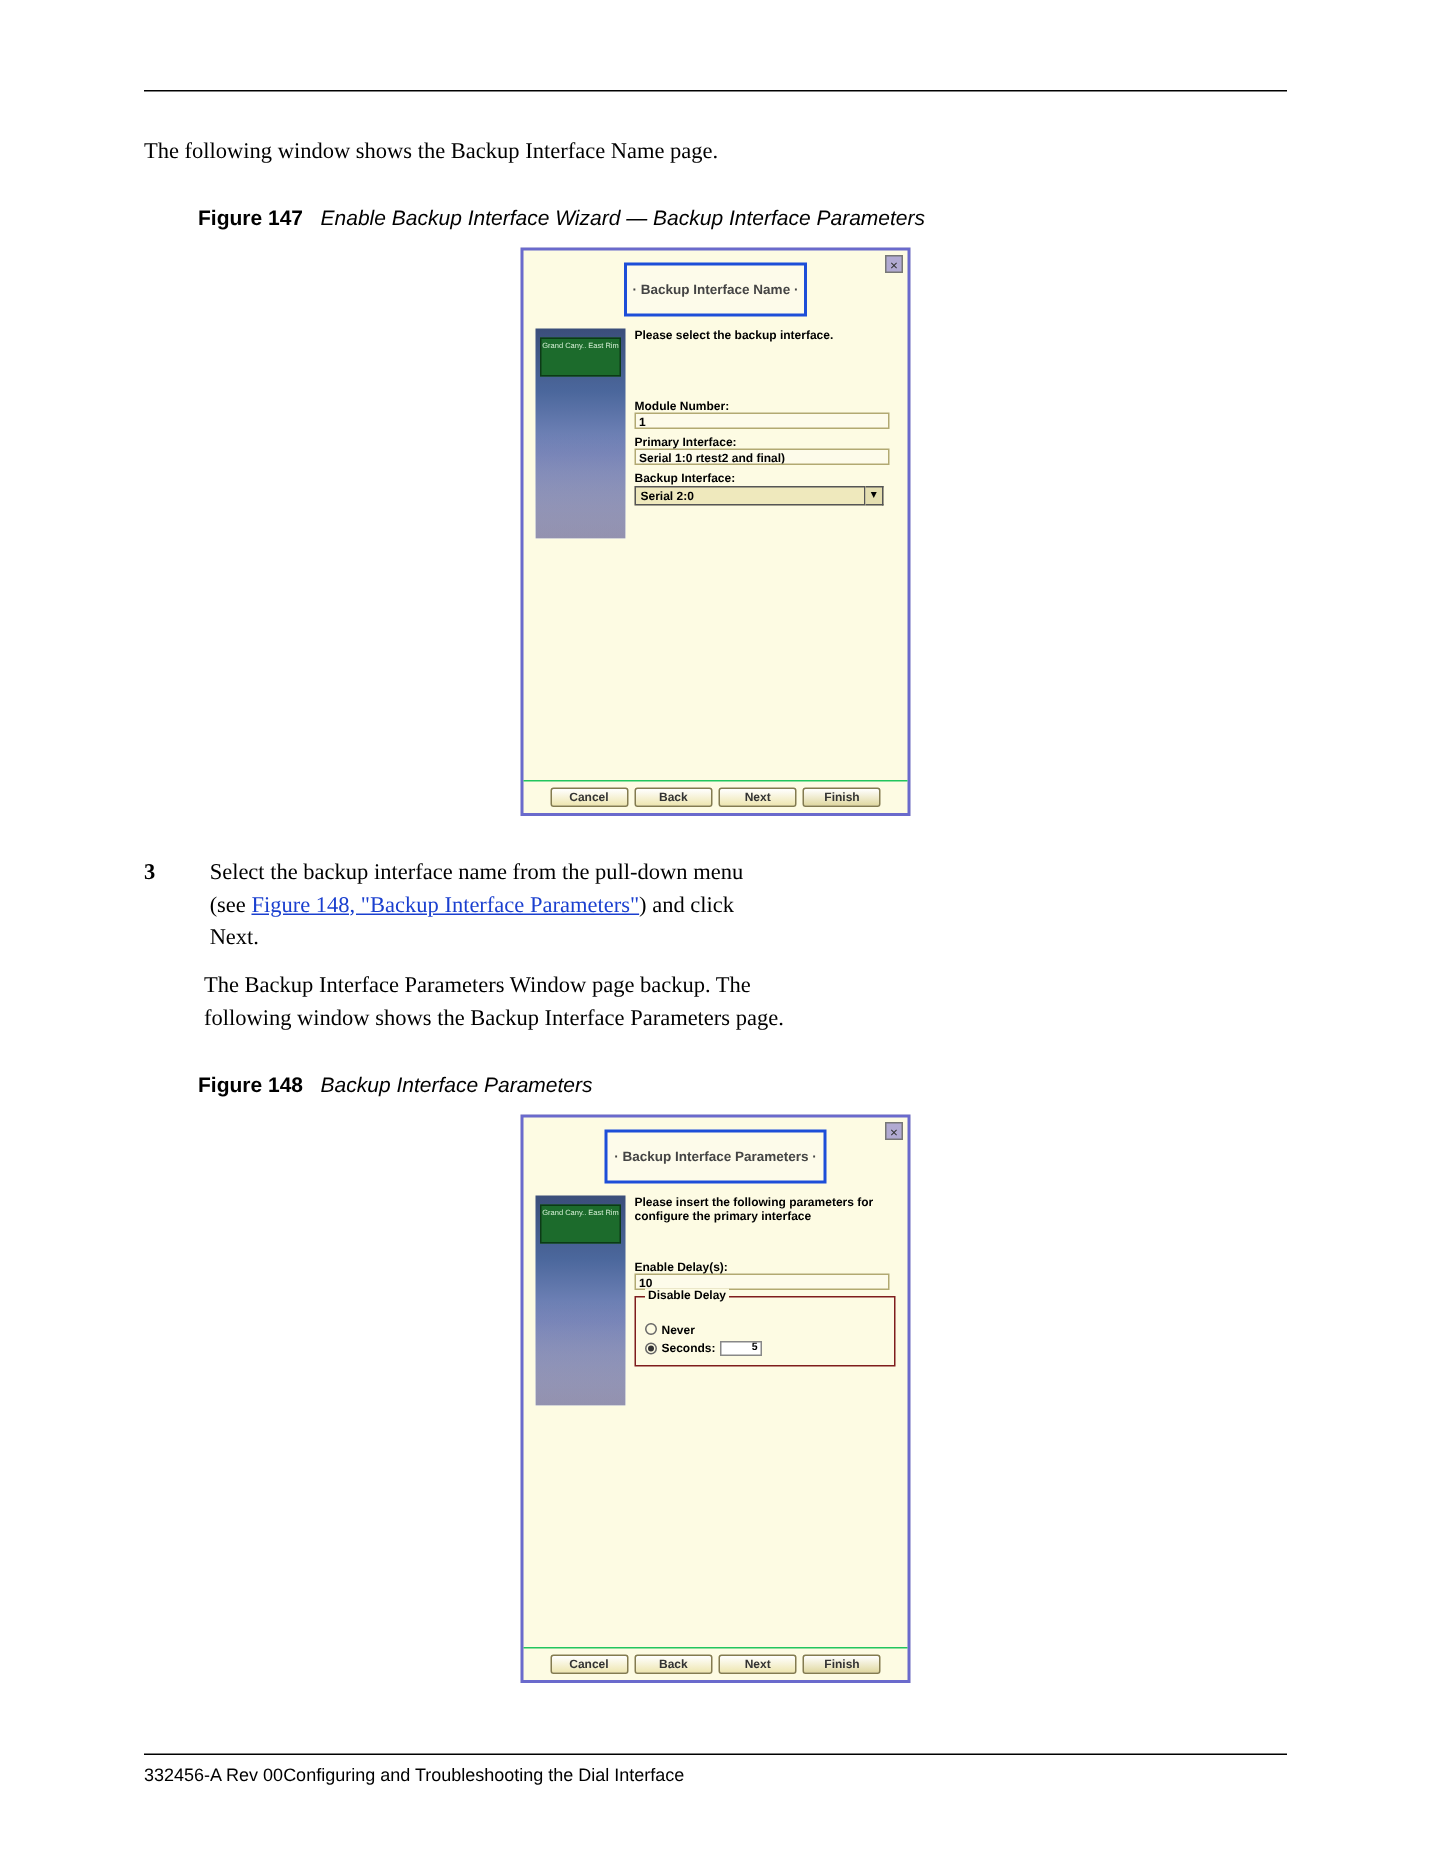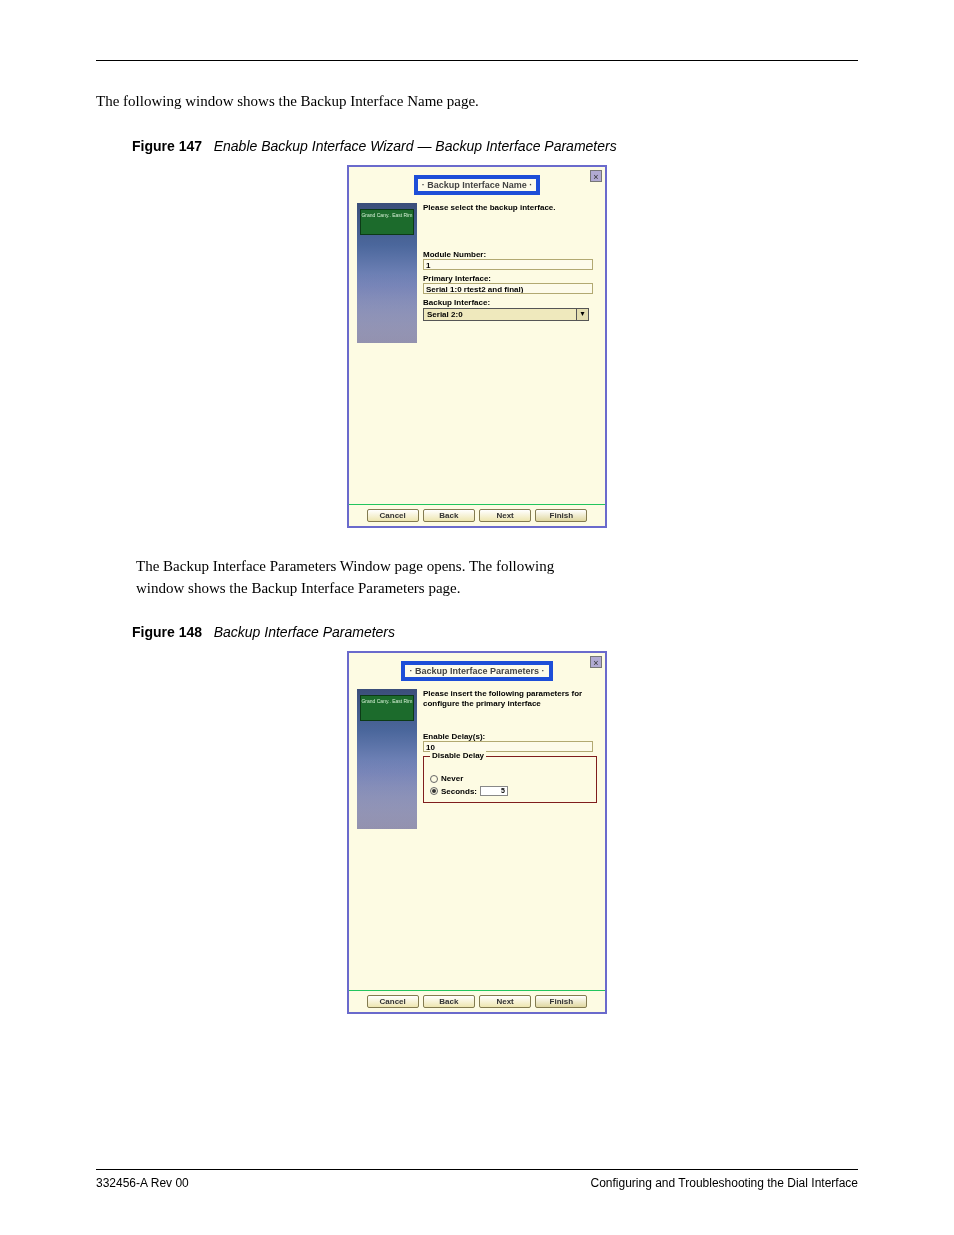--- a/index.html
+++ b/index.html
@@ -69,22 +69,22 @@
     font-family: Arial,sans-serif;
     font-size: 9px;
     border: 1px solid #777;
   }
   .wiz-title-row {
     text-align: center;
     padding: 8px 0 4px 0;
   }
   .wiz-title-box {
     display: inline-block;
-    border: 4px solid #1d4ed8;
-    padding: 1px 4px;
+    border: 2px solid #1d4ed8;
+    padding: 11px 4px;
     background: #fdfbea;
     font-size: 9px;
     font-weight: bold;
     color: #444;
   }
   .wiz-main {
     display: flex;
     padding: 4px 8px 6px 8px;
     min-height: 305px;
   }
@@ -208,21 +208,20 @@
   .footer {
     position: absolute;
     bottom: 45px;
     left: 96px;
     right: 96px;
   }
   .footer-line {
     font-family: Arial, sans-serif;
     font-size: 12px;
     display:flex;
-    justify-content: space-between;
     margin-top:6px;
   }
 </style>
 </head>
 <body>
 
 <div class="page">
 
   <hr class="rule-top">
 
@@ -270,21 +269,27 @@
       <div class="wiz-buttons">
         <span class="wiz-btn">Cancel</span>
         <span class="wiz-btn">Back</span>
         <span class="wiz-btn">Next</span>
         <span class="wiz-btn alt">Finish</span>
       </div>
     </div>
   </div>
 
   <div class="step-text">
-    <p style="margin-left:40px; width:420px;">The Backup Interface Parameters Window page opens. The following window shows the Backup Interface Parameters page.</p>
+    <p>
+      <span class="step-num">3</span>
+      <span class="step-body">
+        <span>Select the backup interface name from the pull-down menu (see </span><span class="link-text">Figure 148, "Backup Interface Parameters"</span><span>) and click Next.</span>
+      </span>
+    </p>
+    <p style="margin-left:40px; width:420px;">The Backup Interface Parameters Window page backup. The following window shows the Backup Interface Parameters page.</p>
   </div>
 
   <div class="figure-block">
     <span class="figure-caption">
       <span class="fig-label">Figure 148</span>&nbsp;&nbsp;
       <span class="fig-title">Backup Interface Parameters</span>
     </span>
   </div>
 
   <div class="wizard-wrap">

